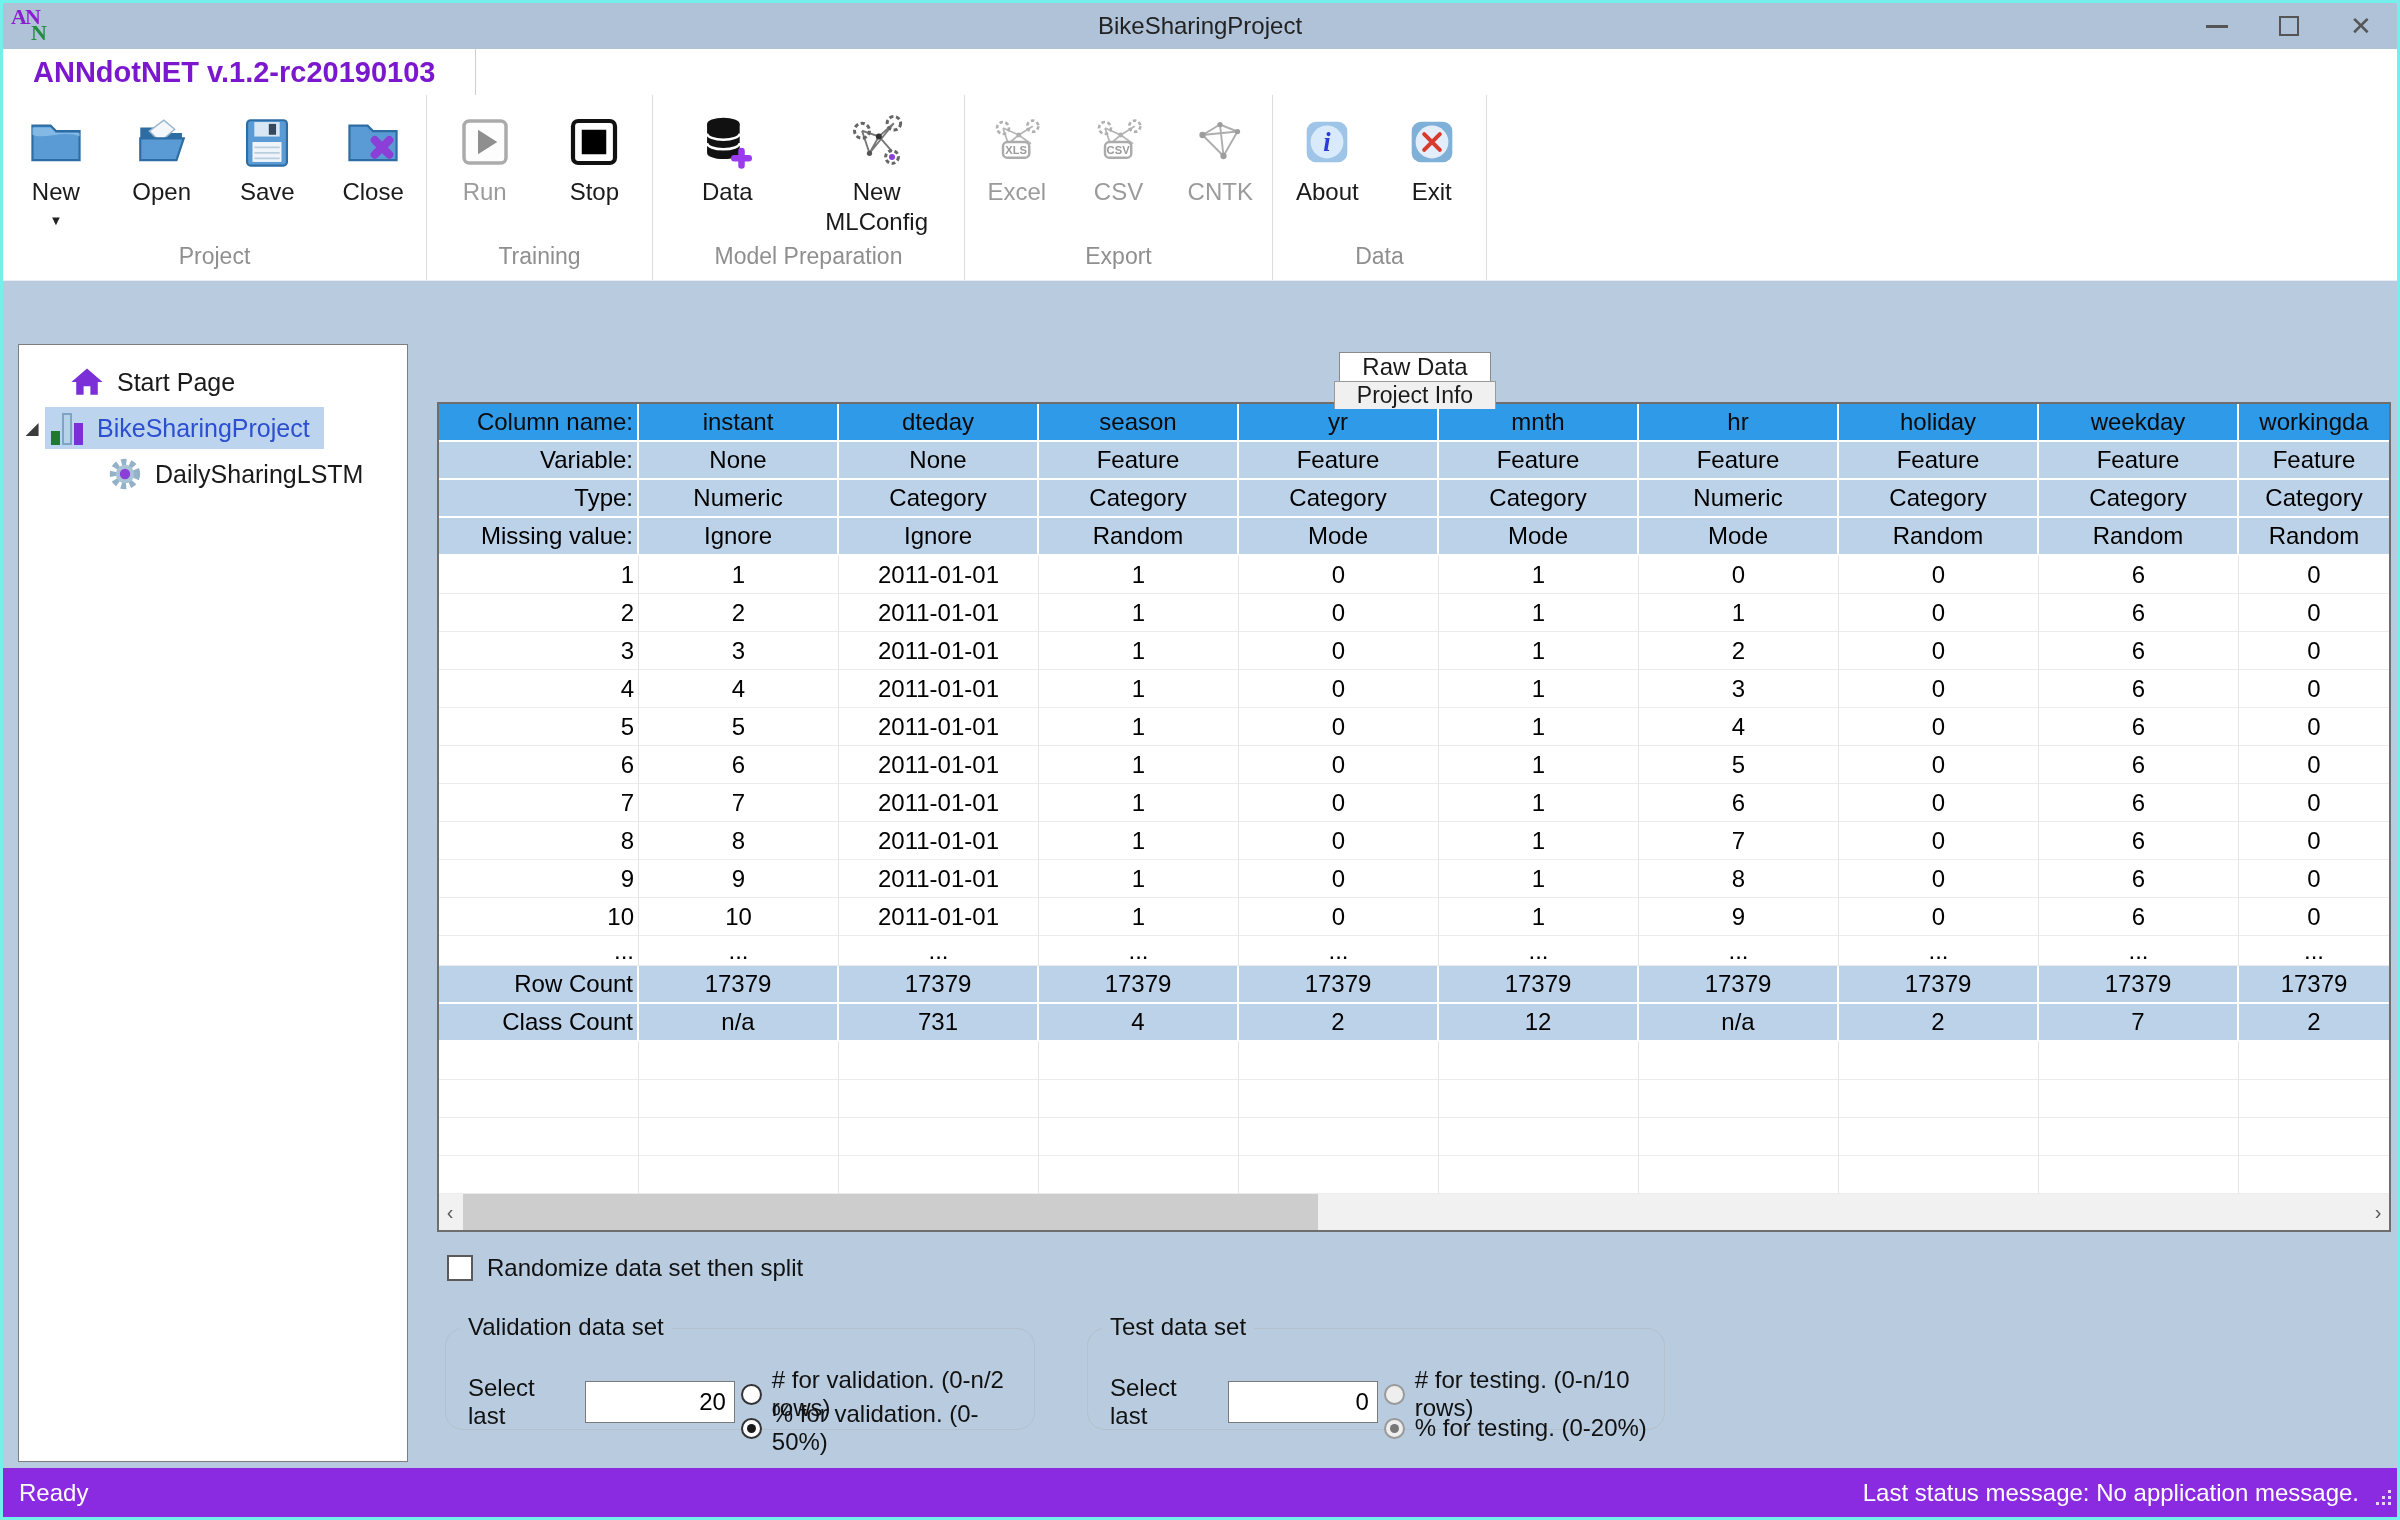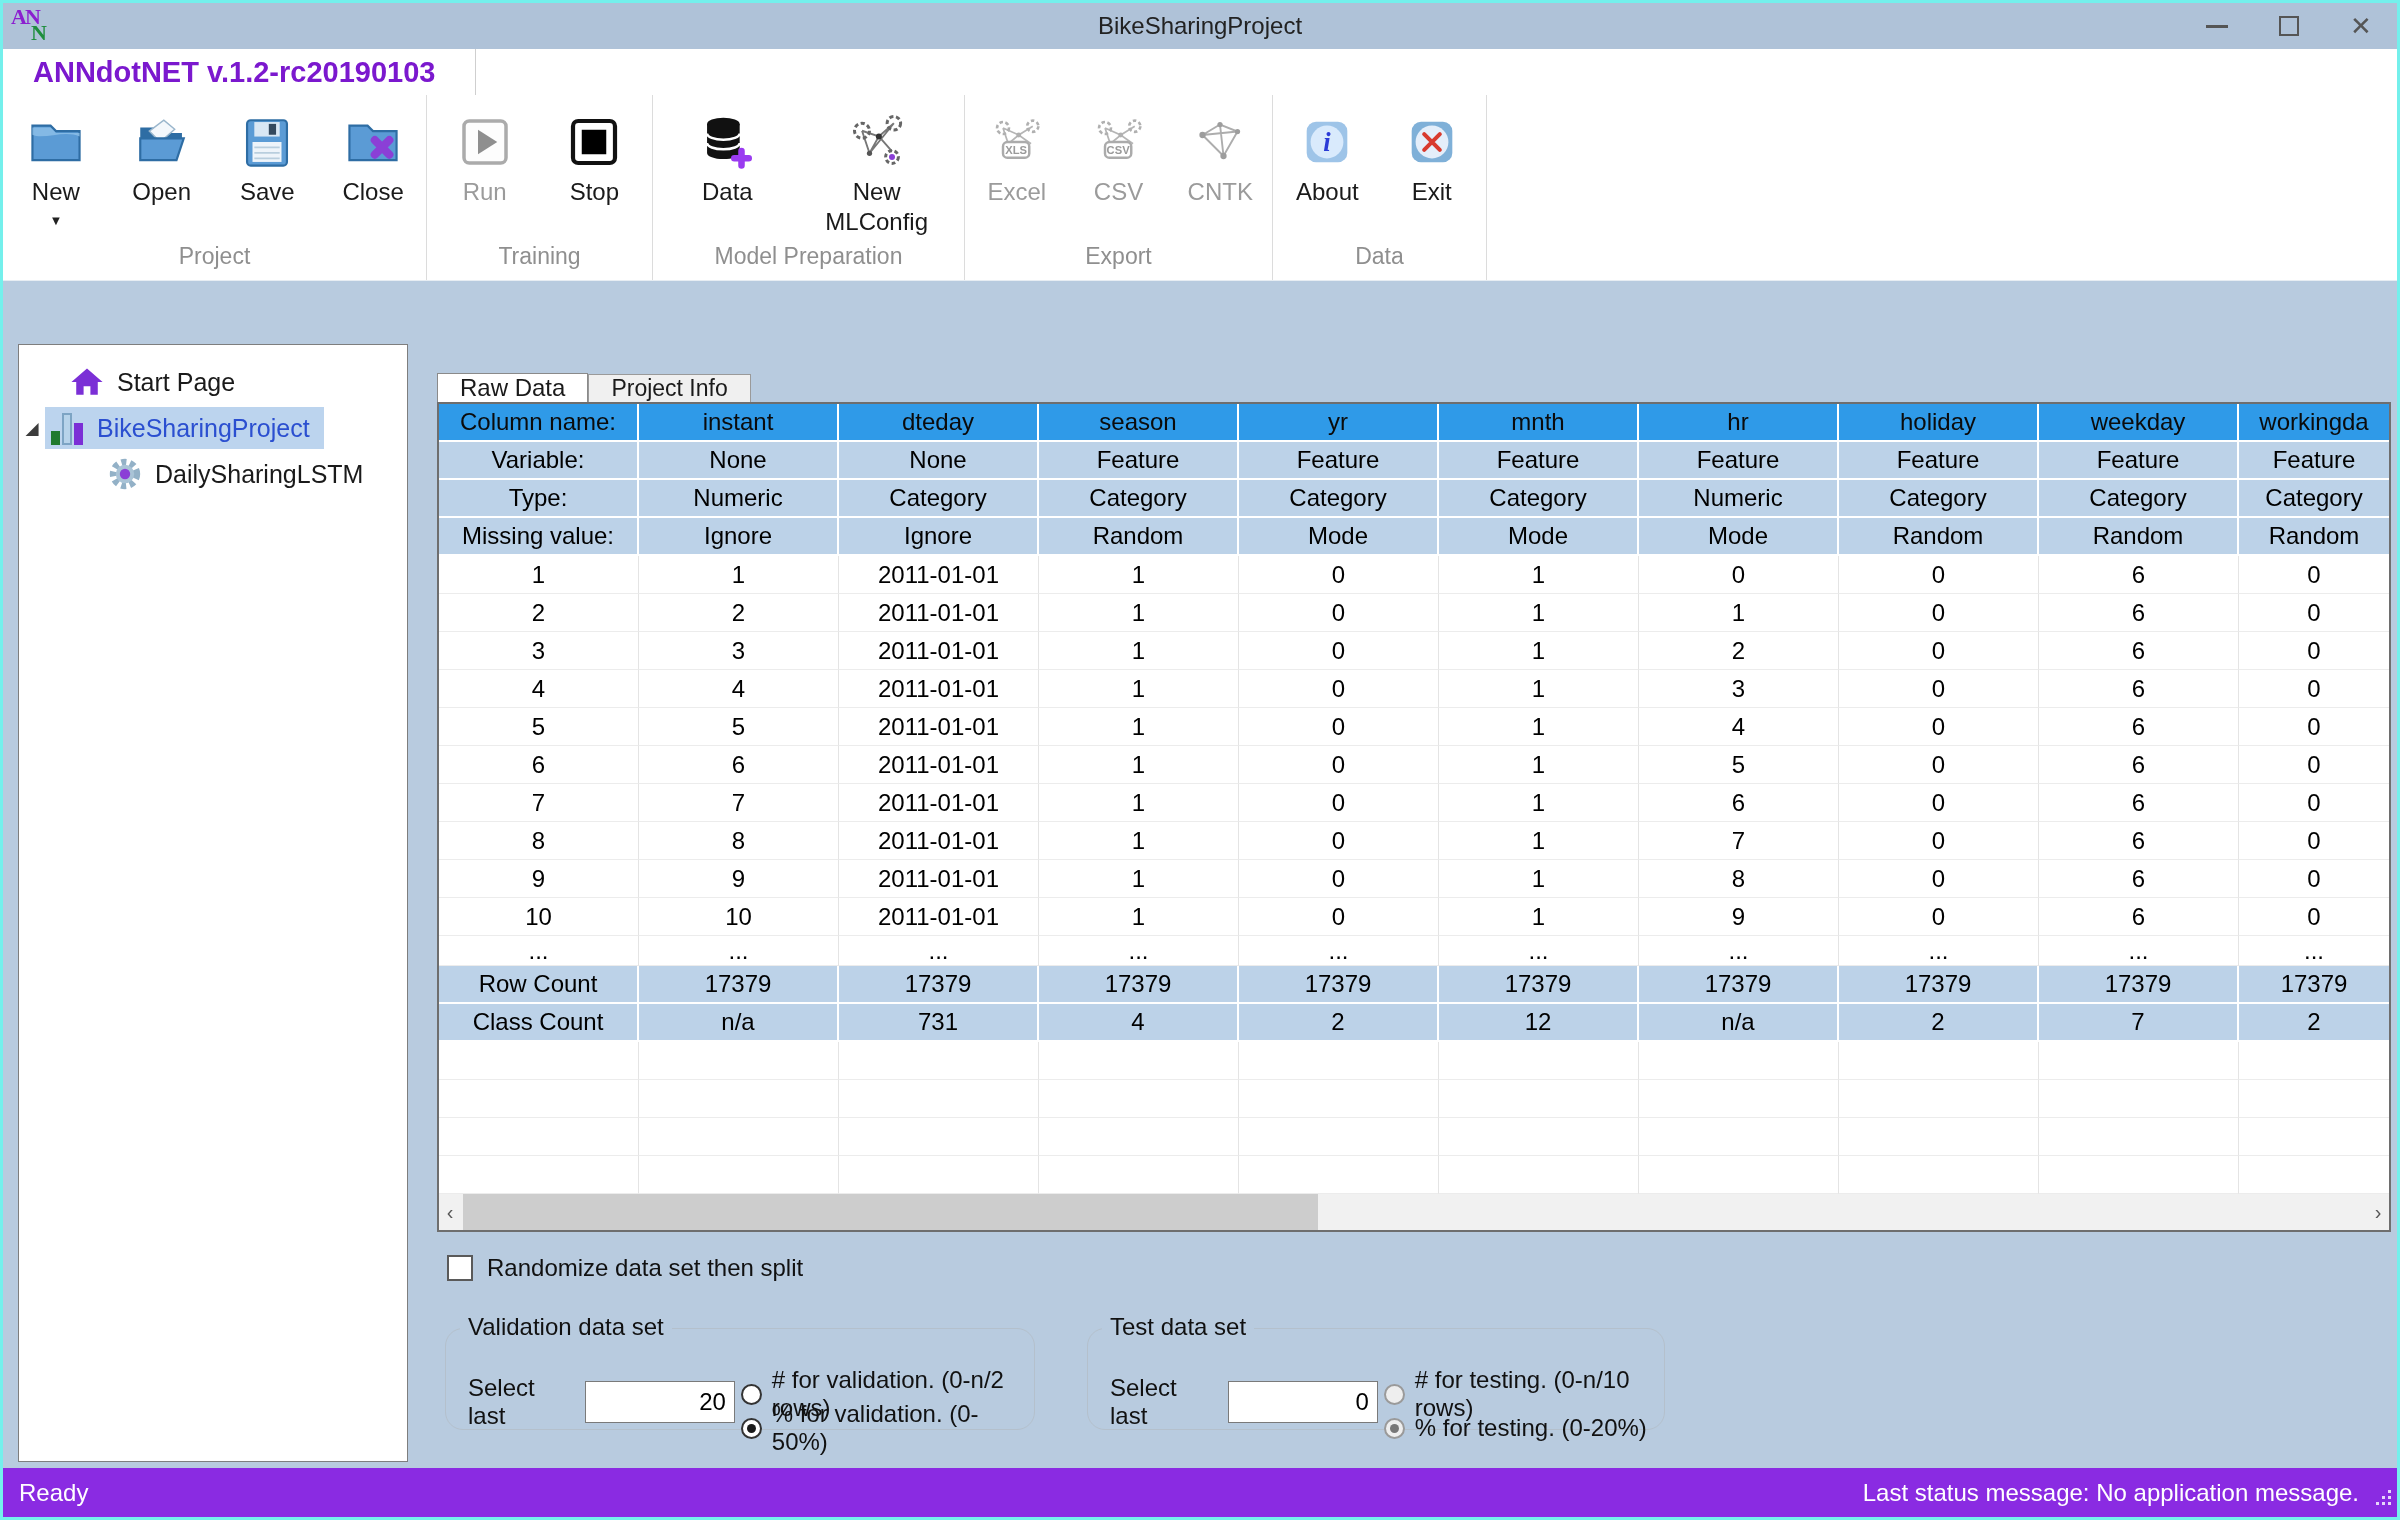--- a/index.html
+++ b/index.html
@@ -42,28 +42,28 @@
   .titem .ticon { width:36px; height:36px; display:flex; align-items:center; justify-content:center; margin-right:12px; }
   .expander { width:26px; font-size:17px; color:#3c3c3c; text-align:center; }
   .sel-wrap { display:flex; align-items:center; background:#bcd4ee; padding:3px 14px 3px 4px; }
   .sel-wrap .tlabel { color:#2b4fd0; }
   .bars { display:flex; align-items:flex-end; height:34px; }
   .bars .b1 { width:9px; height:14px; background:#1f7a2e; margin-right:2px; }
   .bars .b2 { width:10px; height:32px; background:#b7d3ea; border:2px solid #7da4c4; margin-right:2px; }
   .bars .b3 { width:9px; height:22px; background:#7b2fd6; }
 
   .main { position:absolute; left:434px; top:71px; width:1956px; }
-  .doc-tabs { display:flex; height:50px; align-items:flex-end; }
+  .doc-tabs { display:flex; height:50px; align-items:center;flex-direction:column; }
   .dtab { padding:0 22px; display:flex; align-items:center; font-size:23px; border:1px solid #9a9a9a; border-bottom:none; background:#f0f0f0; color:#1a1a1a; }
   .dtab.active { background:#ffffff; border-color:#8a8a8a; font-size:24px; position:relative; z-index:2; }
 
   .grid-wrap { border:2px solid #6e6e6e; background:#ffffff; width:1954px; }
   table.grid { border-collapse:separate; border-spacing:0; table-layout:fixed; width:1950px; font-size:24px; }
   .grid td { height:38px; overflow:hidden; white-space:nowrap; text-align:center; padding:0 4px; }
-  .grid td.rowhead { text-align:center; padding-left:4px; }
+  .grid td.rowhead { text-align:right; padding-left:4px; }
   tr.hdr td { background:#2f9ae8; color:#0b0b0b; border-right:2px solid #ffffff; border-bottom:2px solid #ffffff; }
   tr.meta td { background:#bcd2e8; border-right:2px solid #ffffff; border-bottom:2px solid #ffffff; }
   tr.data td { background:#ffffff; border-right:1px solid #e4e4e4; border-bottom:1px solid #ececec; }
   tr.ell td { height:30px; }
   .grid tr td:last-child { border-right:none; }
 
   .hscroll { height:36px; background:#f1f1f1; position:relative; display:flex; align-items:center; }
   .harrow { width:22px; text-align:center; color:#555; font-size:20px; flex:none; }
   .hthumb { position:absolute; left:24px; width:855px; top:0; bottom:0; background:#cdcdcd; }
 

